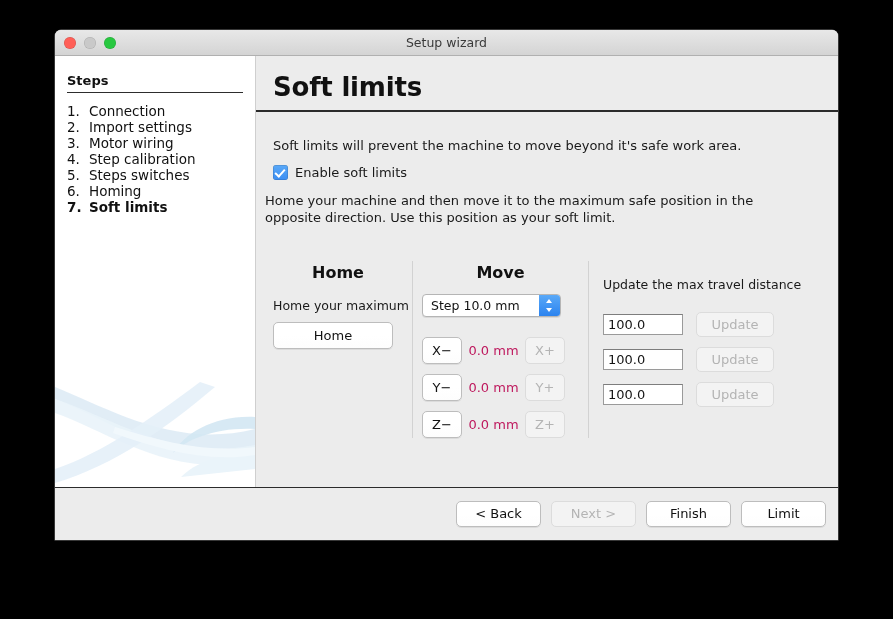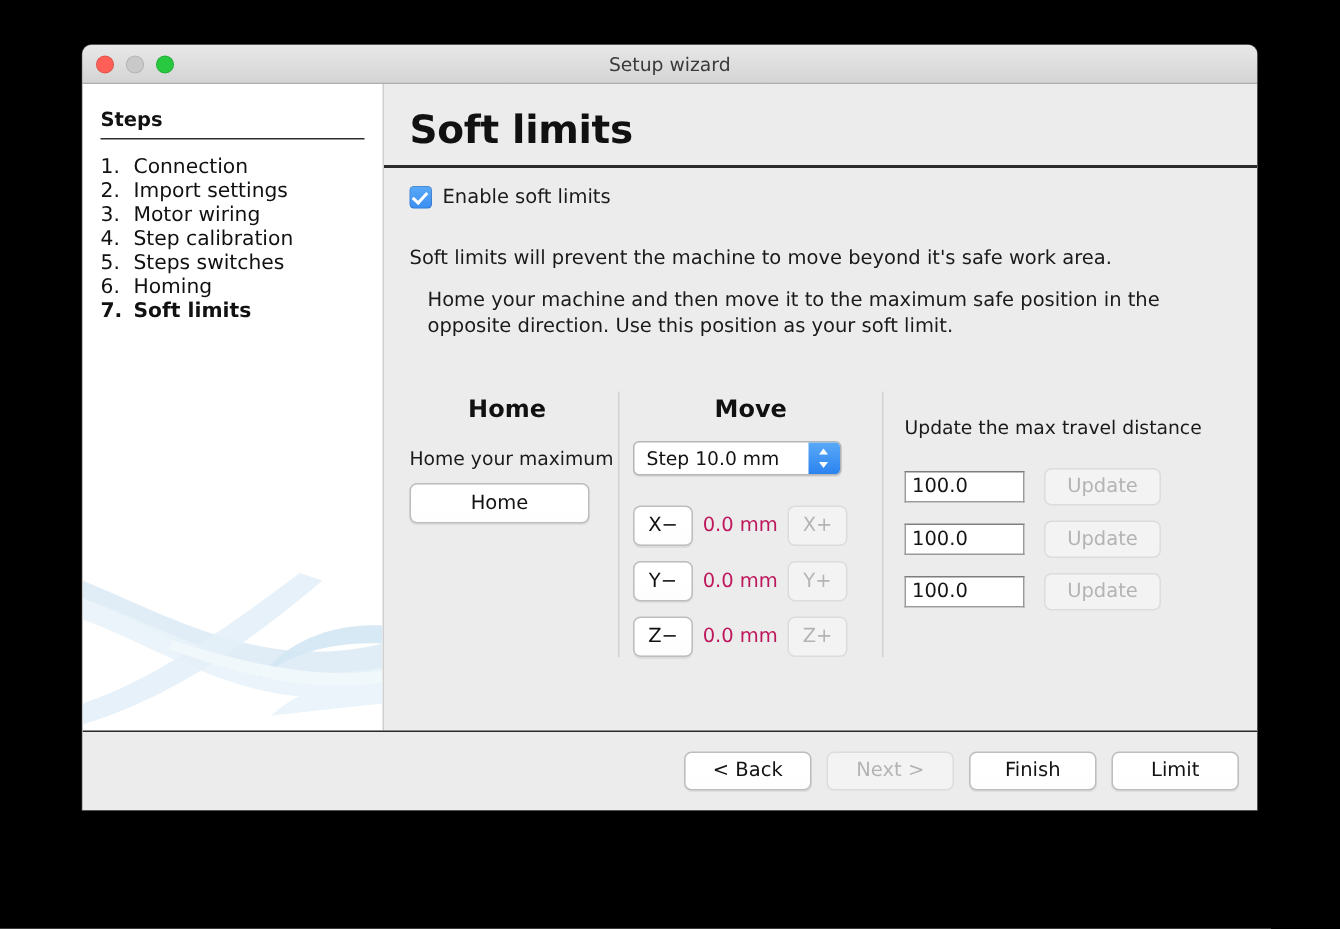--- a/index.html
+++ b/index.html
@@ -157,21 +157,21 @@
     border-width: 0 2px 2px 0;
     transform: rotate(42deg);
   }
   #enable-label {
     margin-left: 7px;
     font-size: 13px;
     color: #1a1a1a;
   }
 
   #instructions {
-    margin: 12px 17px 0 29px;
+    margin: 12px 17px 0 9px;
     font-size: 13px;
     color: #1a1a1a;
     line-height: 17px;
     max-width: 490px;
   }
 
   
   #columns {
     position: absolute;
     left: 8px;
@@ -406,26 +406,26 @@
         <path d="M200,60 C160,58 130,76 118,96 C132,82 162,70 200,72 Z" fill="#d3e7f3" opacity="0.9"></path>
         <path d="M200,96 C165,96 140,106 126,120 L200,112 Z" fill="#eaf4fa"></path>
         <path d="M60,70 C110,86 156,96 200,90 L200,98 C152,106 104,92 58,76 Z" fill="#f1f8fc"></path>
       </svg>
     </div>
 
     <div id="content">
       <div id="page-title">Soft limits</div>
       <div id="title-rule"></div>
 
+      <div id="intro">Soft limits will prevent the machine to move beyond it's safe work area.</div>
+
       <div id="enable-row">
         <div class="checkbox"></div>
         <div id="enable-label">Enable soft limits</div>
       </div>
-
-      <div id="intro">Soft limits will prevent the machine to move beyond it's safe work area.</div>
 
       <div id="instructions">Home your machine and then move it to the maximum safe position in the opposite direction. Use this position as your soft limit.</div>
 
       <div id="columns">
 
         <div class="col col-home">
           <div class="col-title">Home</div>
           <div class="col-sub">Home your maximum</div>
           <div class="btn" id="home-button">Home</div>
         </div>

